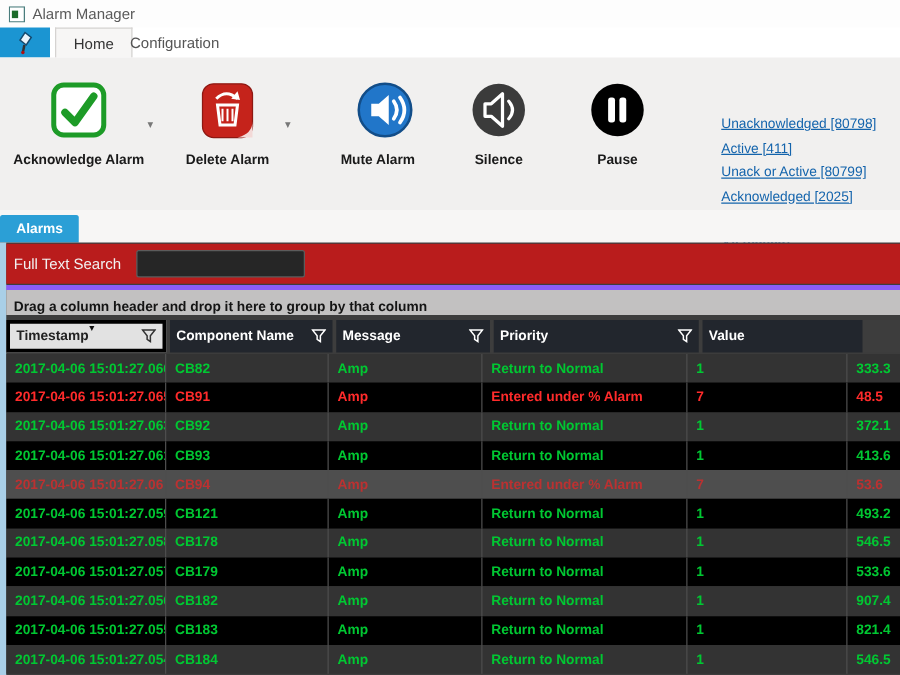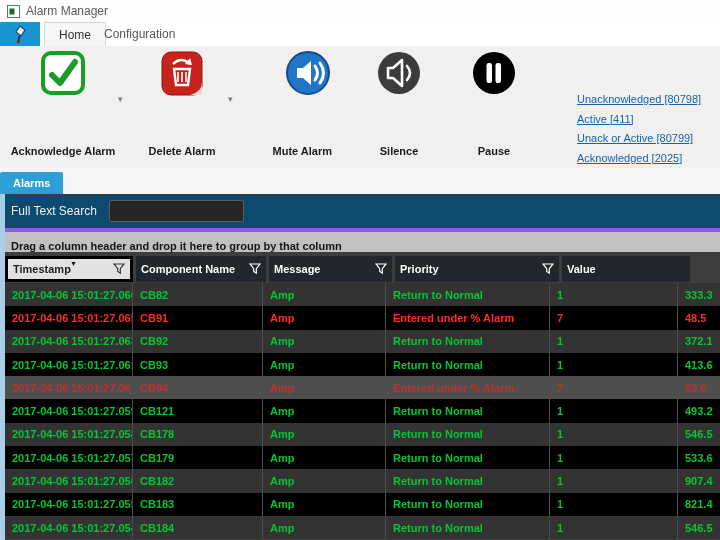--- a/index.html
+++ b/index.html
@@ -15,41 +15,41 @@
   .tabstrip { position:absolute; left:0; top:22px; width:720px; height:24px; background:#fff; }
   .appbtn { position:absolute; left:0; top:0; width:40px; height:24px; background:#1b95d2;
     display:flex; align-items:center; justify-content:center; cursor:pointer; }
   .rtab { position:absolute; top:0; height:24px; display:flex; align-items:center;
     padding:0 14px; font-size:12px; color:#555; cursor:pointer; }
   .rtab.active { left:44px; background:#f7f6f5; border:1px solid #d5d3d1; border-bottom:none; color:#333; }
   .rtab.plain  { left:90px; }
 
   
   .toolbar { position:absolute; left:0; top:46px; width:720px; height:126px; background:#f1f0ef; }
-  .tbtn { position:absolute; top:3px; display:flex; flex-direction:column; align-items:center;
-    cursor:pointer;gap:38px; }
+  .tbtn { position:absolute; top:18px; display:flex; flex-direction:column; align-items:center;
+    cursor:pointer; }
   .tbtn .lbl { margin-top:10px; font-size:11px; font-weight:bold; color:#1a1a1a; white-space:nowrap; }
   .drop { position:absolute; top:48px; font-size:9px; color:#777; cursor:pointer; }
 
   
   .qlinks { position:absolute; left:577px; top:44px; display:flex; flex-direction:column; }
   .qlinks a { font-size:11px; line-height:19.5px; color:#1464ac; text-decoration:underline; cursor:pointer; white-space:nowrap; }
   .qlinks a.bold { font-weight:bold; }
 
   
   .alarmstrip { position:absolute; left:0; top:168px; width:720px; height:26px; background:#f7f6f5; }
   .alarmtab { position:absolute; left:0; top:4px; height:22px; padding:0 13px; background:#2b9fd6;
     color:#fff; font-size:11px; font-weight:bold; display:flex; align-items:center;
     border-radius:2px 2px 0 0; cursor:pointer; }
 
   
   .panel { position:absolute; left:0; top:194px; width:720px; height:346px; background:#3d3d3d; }
   .leftstrip { position:absolute; left:0; top:0; width:5px; height:346px; background:#a9cfe7; }
 
-  .searchbar { position:absolute; left:5px; top:1px; width:715px; height:32px; background:#0c4a6e;
+  .searchbar { position:absolute; left:5px; top:1px; width:715px; height:32px; background:#b91c1c;
     display:flex; align-items:center; }
   .searchbar .slbl { color:#f2f2f2; font-size:12px; margin-left:6px; }
   .searchbar input { margin-left:12px; width:135px; height:22px; background:#262626;
     border:1px solid #5c5c5c; border-radius:2px; color:#ddd; font-size:12px; padding:0 5px; outline:none; }
 
   .groupbar { position:absolute; left:5px; top:34px; width:715px; height:24px; background:#c2c1c1;
     border-top:4px solid #8b5cf6; display:flex; align-items:flex-end; }
   .groupbar span { font-size:11px; font-weight:bold; color:#141414; margin-left:6px; }
 
   

